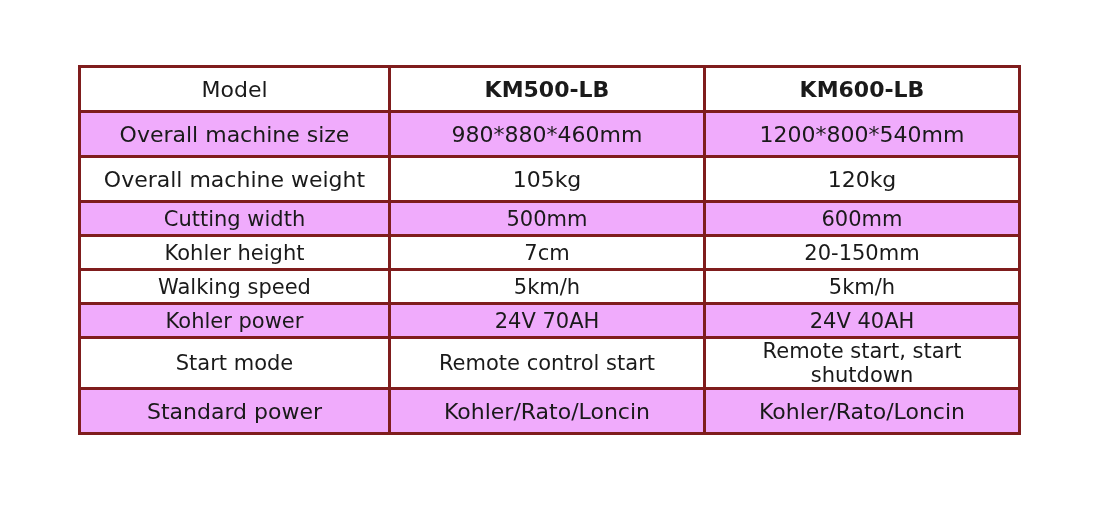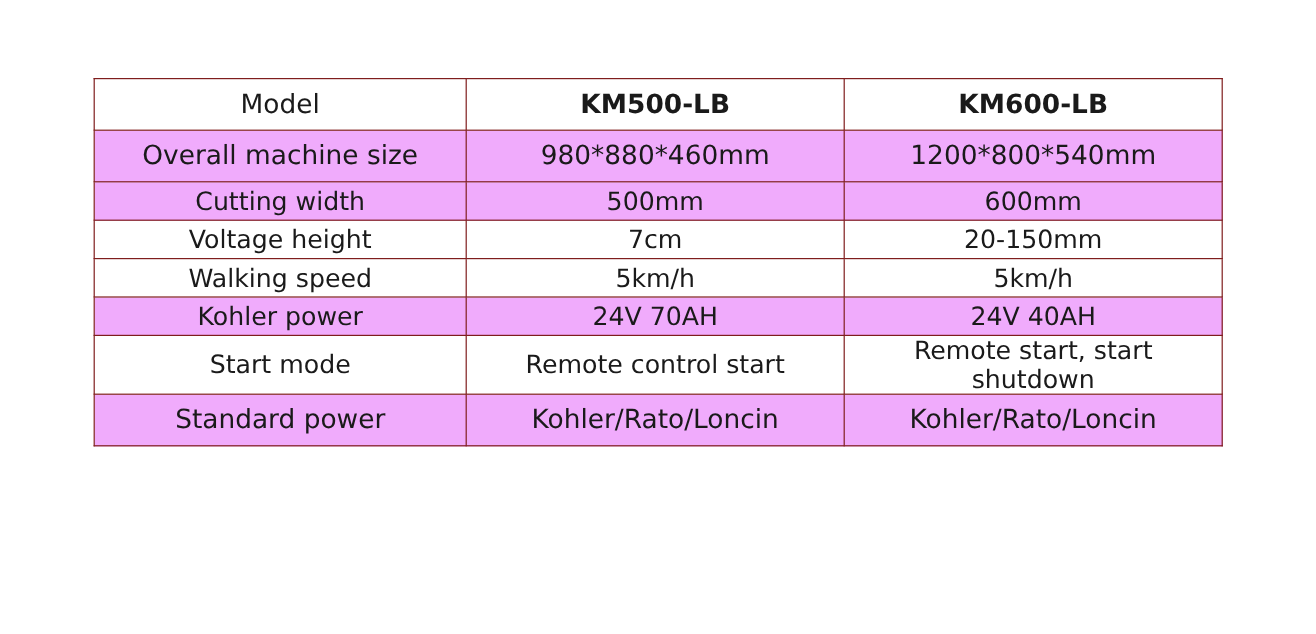--- a/index.html
+++ b/index.html
@@ -18,21 +18,21 @@
     left: 78px;
     top: 65px;
     width: 940px;
   }
   table.spec {
     border-collapse: collapse;
     width: 940px;
     table-layout: fixed;
   }
   table.spec td {
-    border: 1px solid #7f1d1d;
+    border: 3px solid #7f1d1d;
     text-align: center;
     vertical-align: middle;
     color: #1a1a1a;
     padding: 0 4px;
     background: #ffffff;
   }
   
   col.c0 { width: 310px; }
   col.c1 { width: 315px; }
   col.c2 { width: 315px; }
@@ -80,27 +80,32 @@
       <tr class="head">
         <td class="label">Model</td>
         <td>KM500-LB</td>
         <td class="shadecell">KM600-LB</td>
       </tr>
       <tr class="big shaded">
         <td>Overall machine size</td>
         <td>980*880*460mm</td>
         <td>1200*800*540mm</td>
       </tr>
+      <tr class="big">
+        <td>Overall machine weight</td>
+        <td>105kg</td>
+        <td>120kg</td>
+      </tr>
       <tr class="small shaded">
         <td>Cutting width</td>
         <td>500mm</td>
         <td>600mm</td>
       </tr>
       <tr class="small">
-        <td>Voltage height</td>
+        <td>Kohler height</td>
         <td>7cm</td>
         <td>20-150mm</td>
       </tr>
       <tr class="small">
         <td>Walking speed</td>
         <td>5km/h</td>
         <td>5km/h</td>
       </tr>
       <tr class="small shaded">
         <td>Kohler power</td>

